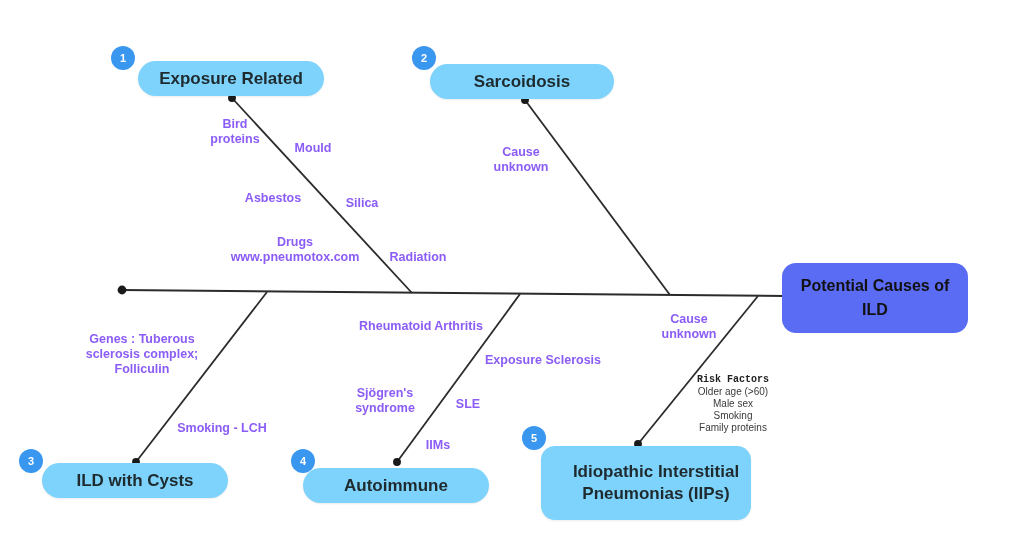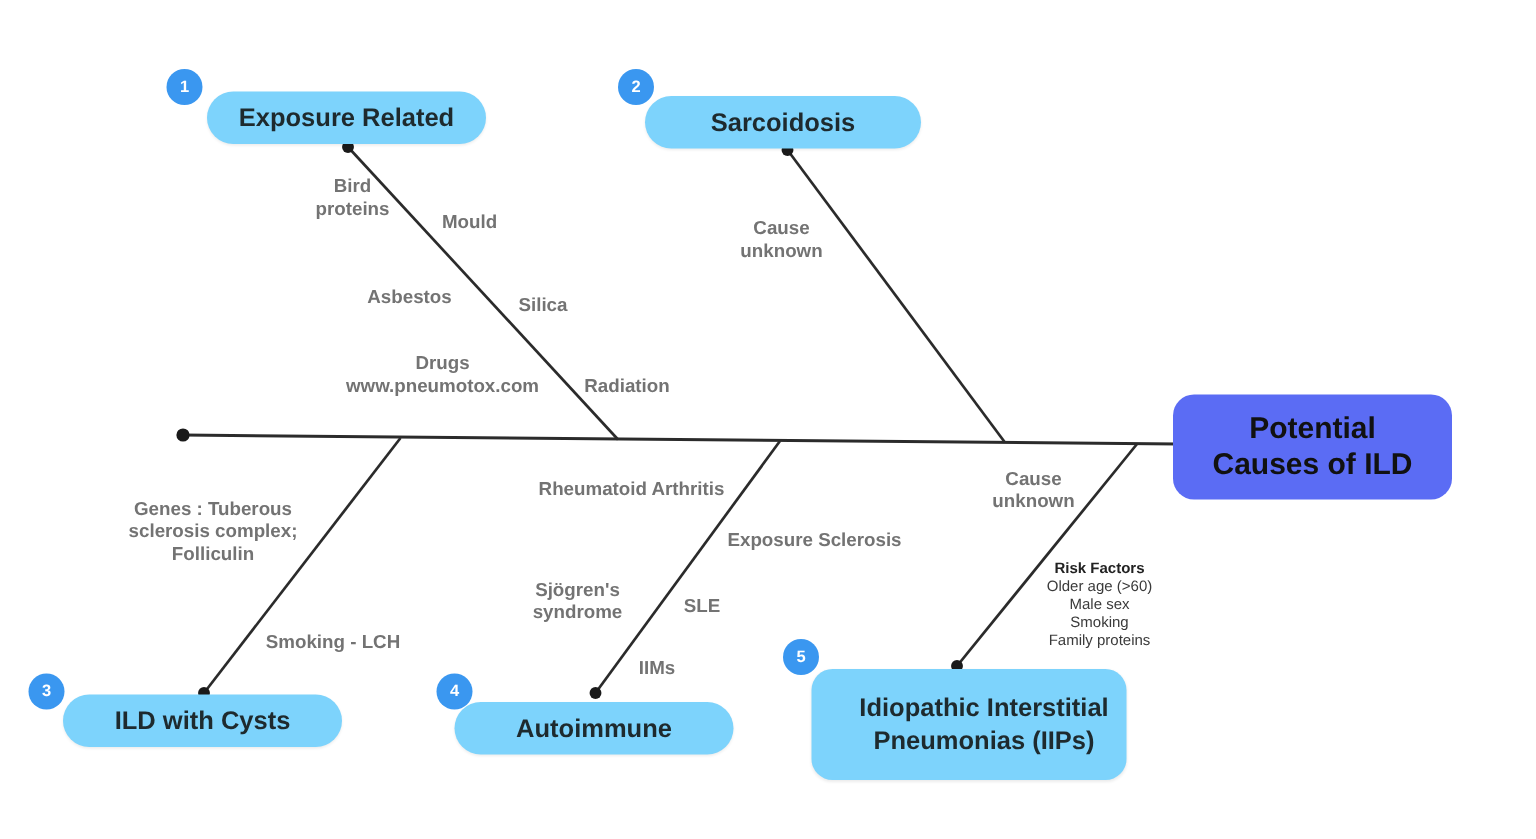--- a/index.html
+++ b/index.html
@@ -6,28 +6,28 @@
   body { width: 1024px; height: 559px; position: relative; overflow: hidden;
          font-family: "Liberation Sans", sans-serif; color: #1f1f1f; }
   #diagram { position: absolute; left: 0; top: 0; width: 1024px; height: 559px; }
   .node { position: absolute; background: #7dd3fc; border-radius: 16px;
           display: flex; align-items: center; justify-content: center; text-align: center;
           font-weight: bold; color: #1e2a2e; box-shadow: 0 1px 2px rgba(0,0,0,0.08); }
   .node.pill { border-radius: 18px; font-size: 17px; }
   .node.box { border-radius: 14px; font-size: 17px; line-height: 22px; padding-left: 20px; }
   .main { position: absolute; background: #5b6cf4; border-radius: 14px;
           display: flex; align-items: center; justify-content: center; text-align: center;
-          font-weight: bold; font-size: 20px; line-height: 24px; color: #111; }
+          font-weight: bold; font-size: 16px; line-height: 24px; color: #111; }
   .badge { position: absolute; width: 24px; height: 24px; border-radius: 50%;
            background: #3a97f0; color: #fff; font-size: 11px; font-weight: bold;
            display: flex; align-items: center; justify-content: center; }
-  .lbl { position: absolute; font-size: 12.5px; font-weight: bold; color: #737373;
+  .lbl { position: absolute; font-size: 12.5px; font-weight: bold; color: #8b5cf6;
          text-align: center; line-height: 15px; white-space: pre-line; }
   .small { position: absolute; font-size: 10px; color: #3a3a3a; text-align: center; line-height: 12px; }
-  .small .hdr { font-weight: bold; color: #222; }
+  .small .hdr { font-weight: bold; color: #222; font-family: Liberation Mono, monospace; }
 </style>
 </head>
 <body>
 
 <div id="diagram">
   <svg width="1024" height="559" style="position:absolute;left:0;top:0">
     <defs>
       <marker id="dot" markerWidth="6" markerHeight="6" refX="3" refY="3">
         <circle cx="3" cy="3" r="2.2" fill="#1a1a1a"></circle>
       </marker>

